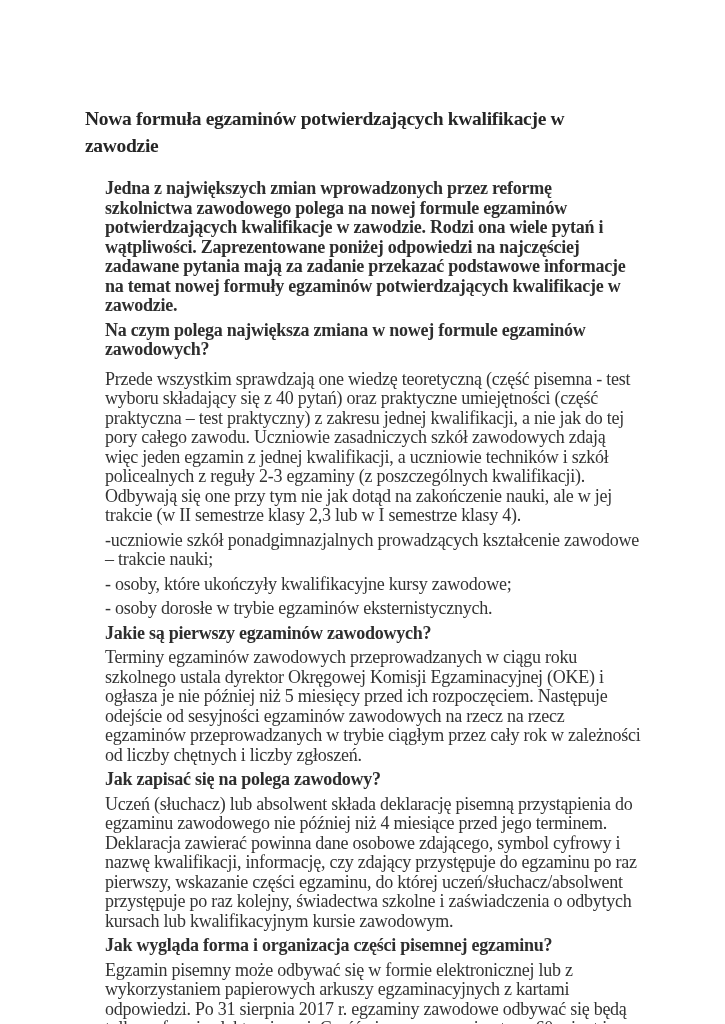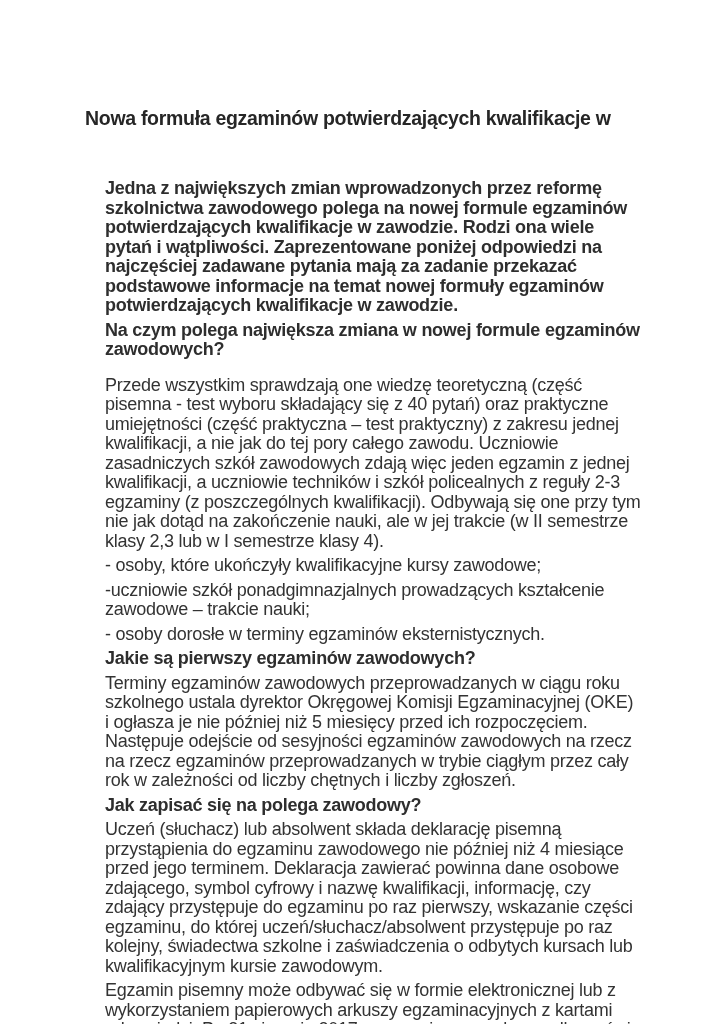--- a/index.html
+++ b/index.html
@@ -7,21 +7,21 @@
     margin: 0;
     padding: 0;
     background: #ffffff;
   }
   .page {
     position: relative;
     width: 725px;
     height: 1024px;
     background: #ffffff;
     overflow: hidden;
-    font-family: Liberation Sans, sans-serif;
+    font-family: Liberation Serif, serif;
   }
   .doc-title {
     position: absolute;
     left: 85px;
     top: 92px;
     width: 620px;
     font-size: 19.5px;
     line-height: 27px;
     font-weight: bold;
     letter-spacing: -0.3px;
@@ -43,39 +43,41 @@
   .doc-body p {
     margin: 0 0 5px 0;
     padding: 0;
   }
   .doc-body p.lead,
   .doc-body p.heading {
     font-weight: bold;
     color: #2e2e2e;
   }
   .doc-body p.tight {
-    margin-bottom: 16px;
+    margin-bottom: 10px;
   }
 </style>
 </head>
 <body>
 
 <div class="page">
 
   <h1 class="doc-title">
     <span class="line">Nowa formuła egzaminów potwierdzających kwalifikacje w</span>
+    <span class="line">zawodzie</span>
   </h1>
 
   <main class="doc-body">
     <p class="lead">Jedna z największych zmian wprowadzonych przez reformę szkolnictwa zawodowego polega na nowej formule egzaminów potwierdzających kwalifikacje w zawodzie. Rodzi ona wiele pytań i wątpliwości. Zaprezentowane poniżej odpowiedzi na najczęściej zadawane pytania mają za zadanie przekazać podstawowe informacje na temat nowej formuły egzaminów potwierdzających kwalifikacje w zawodzie.</p>
     <p class="heading tight">Na czym polega największa zmiana w nowej formule egzaminów zawodowych?</p>
     <p class="body">Przede wszystkim sprawdzają one wiedzę teoretyczną (część pisemna - test wyboru składający się z 40 pytań) oraz praktyczne umiejętności (część praktyczna – test praktyczny) z zakresu jednej kwalifikacji, a nie jak do tej pory całego zawodu. Uczniowie zasadniczych szkół zawodowych zdają więc jeden egzamin z jednej kwalifikacji, a uczniowie techników i szkół policealnych z reguły 2-3 egzaminy (z poszczególnych kwalifikacji). Odbywają się one przy tym nie jak dotąd na zakończenie nauki, ale w jej trakcie (w II semestrze klasy 2,3 lub w I semestrze klasy 4).</p>
+    <p class="body">-uczniowie szkół ponadgimnazjalnych prowadzących kształcenie zawodowe – trakcie nauki;</p>
     <p class="body">- osoby, które ukończyły kwalifikacyjne kursy zawodowe;</p>
-    <p class="body">-uczniowie szkół ponadgimnazjalnych prowadzących kształcenie zawodowe – trakcie nauki;</p>
-    <p class="body">- osoby dorosłe w terminy egzaminów eksternistycznych.</p>
+    <p class="body">- osoby dorosłe w trybie egzaminów eksternistycznych.</p>
     <p class="heading">Jakie są pierwszy egzaminów zawodowych?</p>
     <p class="body">Terminy egzaminów zawodowych przeprowadzanych w ciągu roku szkolnego ustala dyrektor Okręgowej Komisji Egzaminacyjnej (OKE) i ogłasza je nie później niż 5 miesięcy przed ich rozpoczęciem. Następuje odejście od sesyjności egzaminów zawodowych na rzecz na rzecz egzaminów przeprowadzanych w trybie ciągłym przez cały rok w zależności od liczby chętnych i liczby zgłoszeń.</p>
     <p class="heading">Jak zapisać się na polega zawodowy?</p>
     <p class="body">Uczeń (słuchacz) lub absolwent składa deklarację pisemną przystąpienia do egzaminu zawodowego nie później niż 4 miesiące przed jego terminem. Deklaracja zawierać powinna dane osobowe zdającego, symbol cyfrowy i nazwę kwalifikacji, informację, czy zdający przystępuje do egzaminu po raz pierwszy, wskazanie części egzaminu, do której uczeń/słuchacz/absolwent przystępuje po raz kolejny, świadectwa szkolne i zaświadczenia o odbytych kursach lub kwalifikacyjnym kursie zawodowym.</p>
+    <p class="heading">Jak wygląda forma i organizacja części pisemnej egzaminu?</p>
     <p class="body">Egzamin pisemny może odbywać się w formie elektronicznej lub z wykorzystaniem papierowych arkuszy egzaminacyjnych z kartami odpowiedzi. Po 31 sierpnia 2017 r. egzaminy zawodowe odbywać się będą tylko w formie elektronicznej. Część pisemna egzaminu trwa 60 minut i przeprowadzana jest w formie testu wyboru składającego się z</p>
   </main>
 
 </div>
 
 </body></html>

